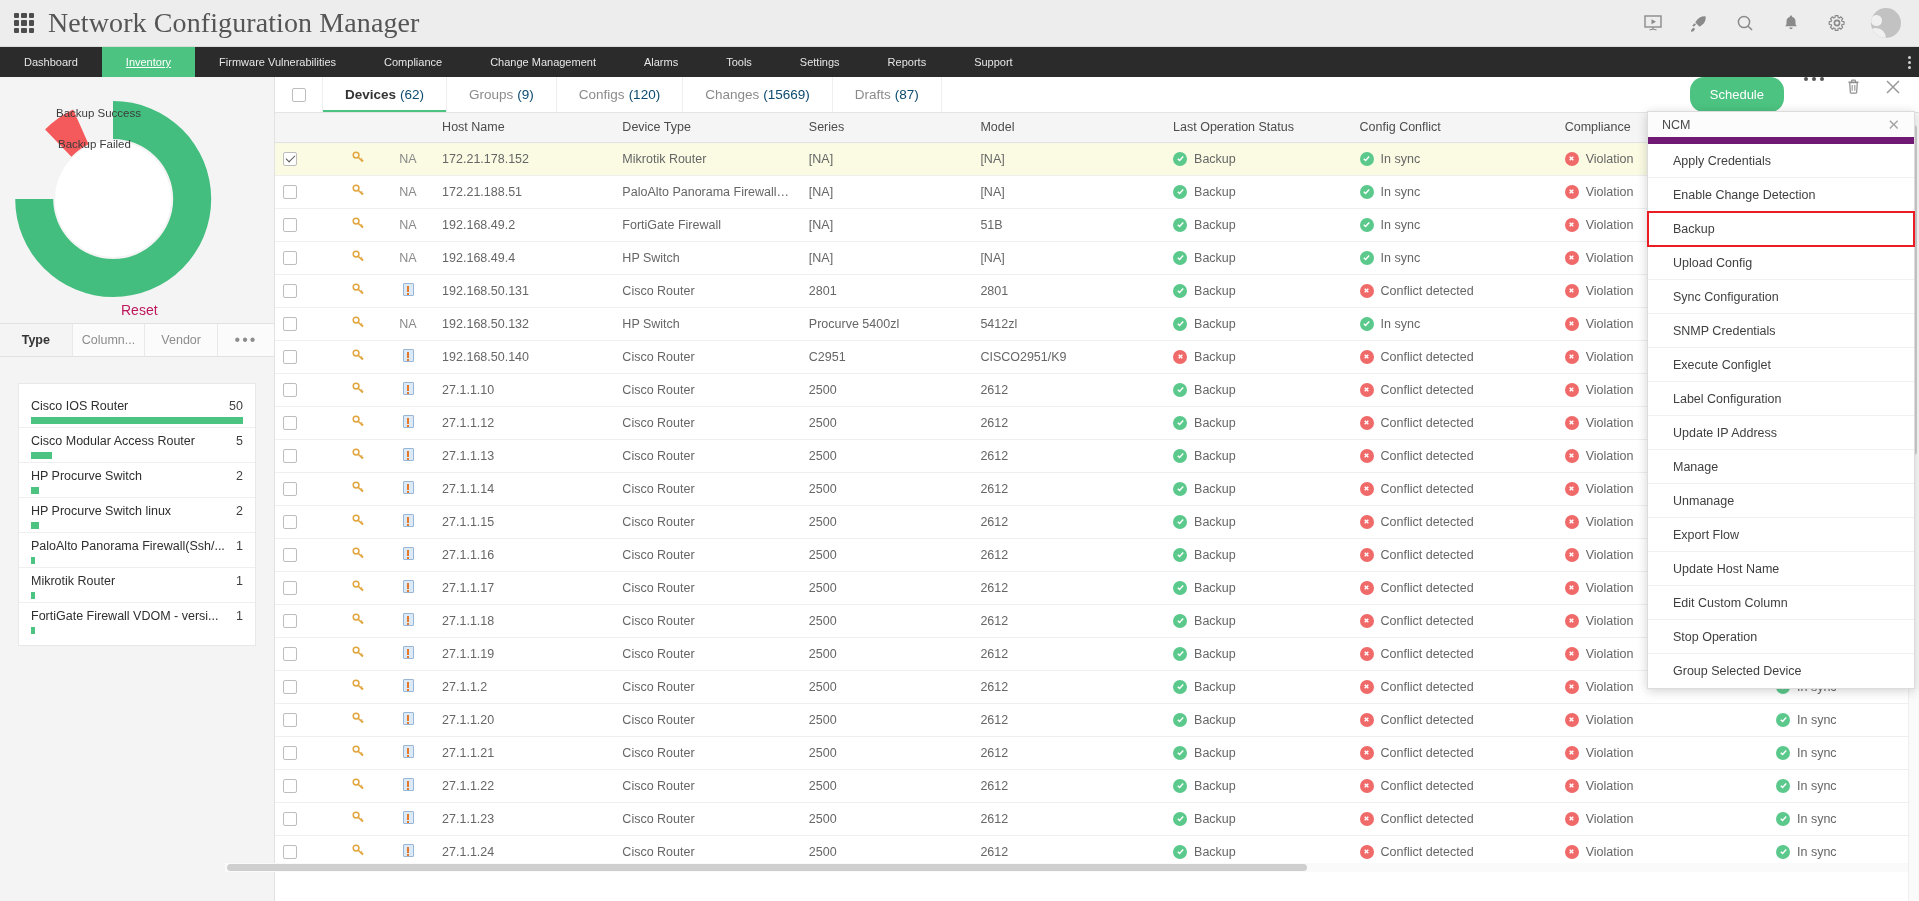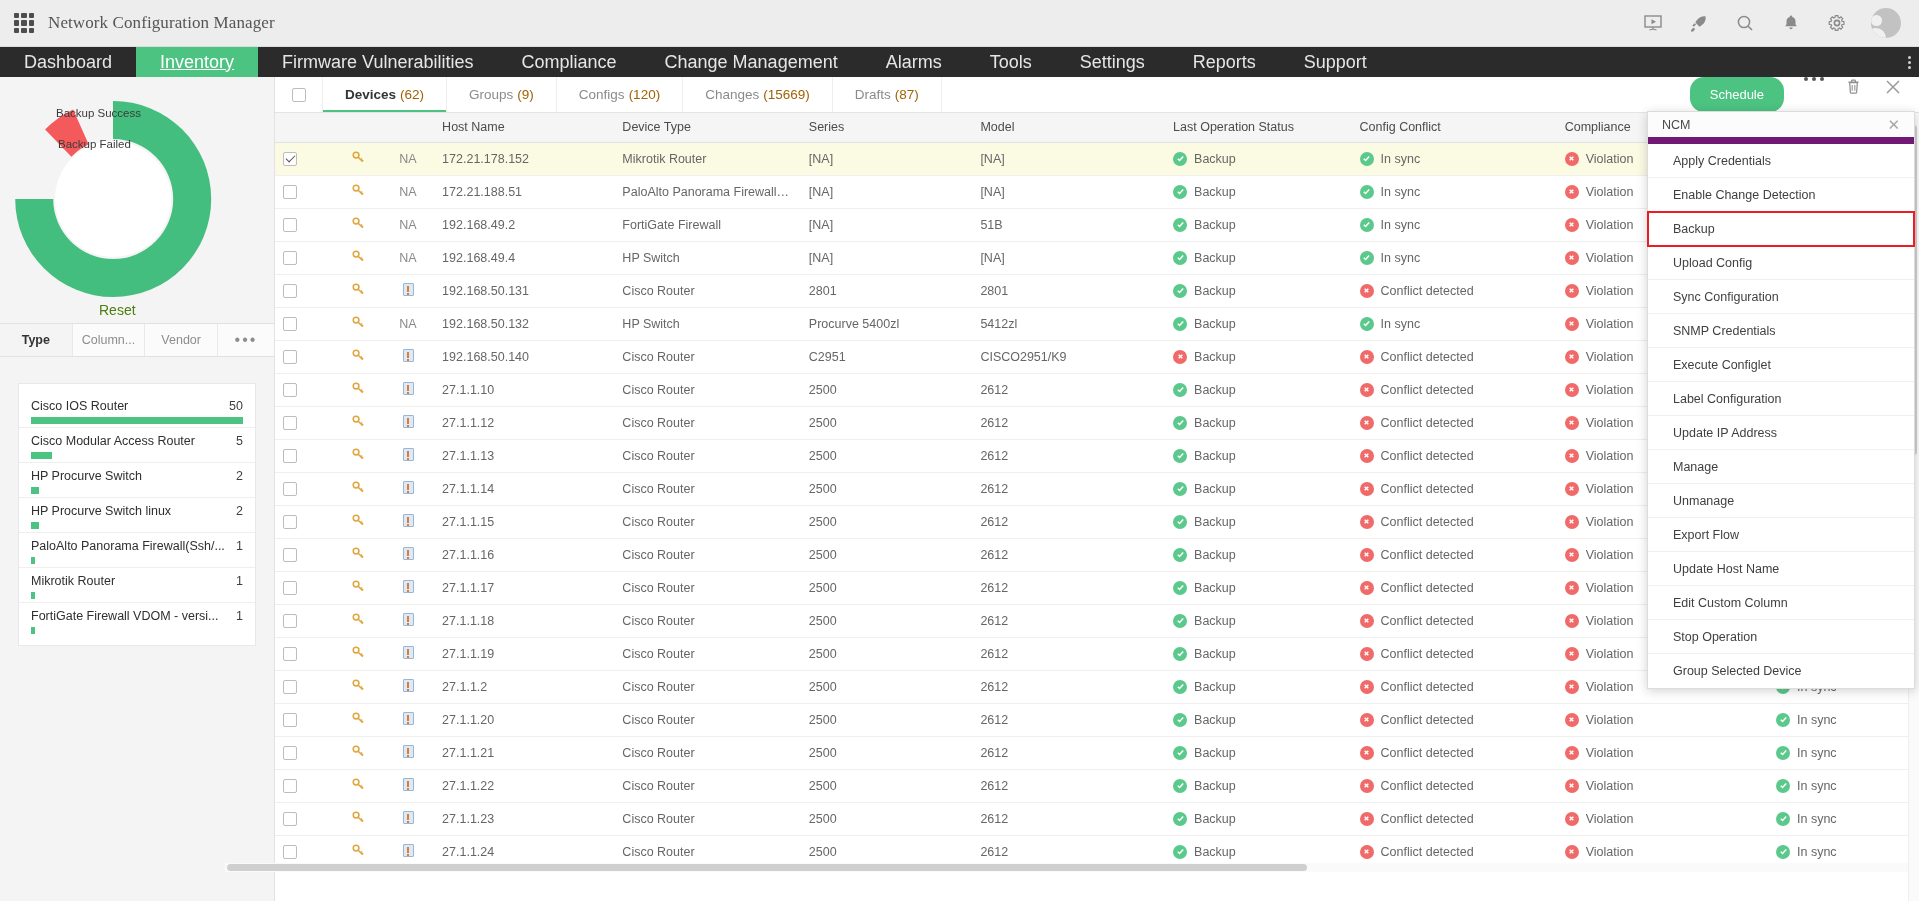--- a/index.html
+++ b/index.html
@@ -20,39 +20,39 @@
     border-bottom: 1px solid #dcdcdc;
     position: relative;
   }
   #grid-icon {
     width: 20px; height: 20px; margin-left: 14px; margin-right: 14px;
     display: grid; grid-template-columns: repeat(3,1fr); grid-template-rows: repeat(3,1fr);
     gap: 2px;
   }
   #grid-icon i { background:#4d4d4d; display:block; border-radius:1px; }
   #app-title {
-    font-size: 17px; color: #555; font-weight: 400; letter-spacing: .1px;
+    font-size: 28px; color: #555; font-weight: 400; letter-spacing: .1px;
     font-family: "Liberation Serif", serif;
   }
   #top-icons { margin-left:auto; display:flex; align-items:center; gap:22px; padding-right:18px; }
   .topicon { width:24px; height:24px; color:#8a8a8a; display:flex; align-items:center; justify-content:center; cursor:pointer; }
   .topicon svg { display:block; }
   #avatar {
     width:30px; height:30px; border-radius:50%; background:#c2c2c2;
     display:flex; align-items:flex-end; justify-content:center; overflow:hidden;
   }
   #avatar .head { width:11px; height:11px; border-radius:50%; background:#f0f0f0; position:relative; top:-12px; }
   #avatar .body { width:20px; height:11px; border-radius:10px 10px 0 0; background:#f0f0f0; position:relative; left:-15.5px; top:1px;}
 
   
   #nav {
     height: 30px; background:#2b2b2b; display:flex; align-items:stretch; position:relative;
   }
   .navitem {
-    color:#e6e6e6; font-size:18px; padding: 0 24px;
+    color:#e6e6e6; font-size:11px; padding: 0 24px;
     display:flex; align-items:center; cursor:pointer; white-space:nowrap;
   }
   .navitem.active { background:#4cc381; color:#fff;text-decoration:underline; }
   #nav-more {
     margin-left:auto; color:#ccc; padding-right:8px; display:flex; align-items:center;
     letter-spacing:0; font-size:15px; cursor:pointer;
   }
   #nav-more .dots { display:flex; flex-direction:column; gap:2px; }
   #nav-more .dots i { width:3px;height:3px;background:#d0d0d0;display:block;border-radius:50%; }
 
@@ -60,21 +60,21 @@
   #content { display:flex; height: calc(901px - 47px - 30px); }
 
   
   #left {
     width: 275px; background:#f4f4f4; border-right:1px solid #e2e2e2;
     display:flex; flex-direction:column; flex:0 0 275px;
   }
   #donut-wrap { height: 246px; position:relative; }
   #donut { position:absolute; left:-52px; top:6px; }
   #donut-center-label {
-    position:absolute; left:99px; top:225px; font-size:14px; color:#4d7c0f;
+    position:absolute; left:121px; top:225px; font-size:14px; color:#be185d;
   }
   .legend { position:absolute; font-size:11.5px; color:#3b3b3b; }
   #legend-success { left:56px; top:30px; }
   #legend-failed  { left:58px; top:61px; }
 
   #left-tabs { display:flex; border-top:1px solid #e2e2e2; border-bottom:1px solid #e2e2e2; background:#fff; height:34px; }
   .ltab {
     flex:1; display:flex; align-items:center; justify-content:center;
     font-size:12.5px; color:#8d8d8d; border-right:1px solid #e9e9e9; cursor:pointer;
     background:#fbfbfb;
@@ -102,21 +102,21 @@
   #tabbar-check { width:48px; display:flex; align-items:center; justify-content:center; border-right:1px solid #eee; }
   .cbx { width:14px;height:14px;border:1px solid #bdbdbd;border-radius:2px;background:#fff;display:block;cursor:pointer;position:relative;}
   .cbx.checked::after {
     content:""; position:absolute; left:4px; top:0px; width:4px; height:8px;
     border:solid #555; border-width:0 1.6px 1.6px 0; transform:rotate(45deg);
   }
   .dtab {
     padding:0 22px; display:flex; align-items:center; font-size:13.5px; color:#8b8b8b;
     border-right:1px solid #eee; cursor:pointer; white-space:nowrap;
   }
-  .dtab .n { color:#a16207; margin-left:4px; }
+  .dtab .n { color:#0c4a6e; margin-left:4px; }
   .dtab.active { color:#333; font-weight:bold; box-shadow: inset 0 -2px 0 #4cc381; }
   .dtab.active .n { font-weight:normal; }
   #tabbar-right { margin-left:auto; display:flex; gap:20px; padding-right:16px; }
   #schedule-btn {
     background:#4cc381; color:#fff; border:none; border-radius:14px;
     padding:6px 20px; font-size:13px; cursor:pointer; font-family:inherit;
   }
   #tab-more { display:flex; gap:4px; cursor:pointer; }
   #tab-more i { width:4px;height:4px;background:#555;border-radius:50%;display:block; }
 

